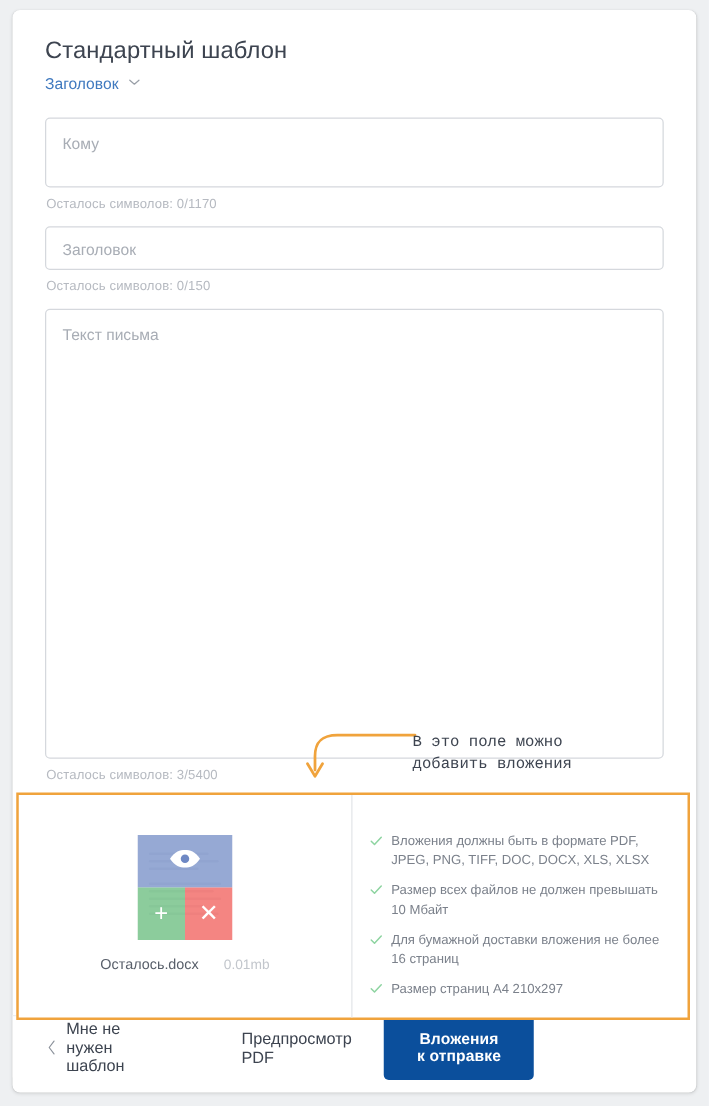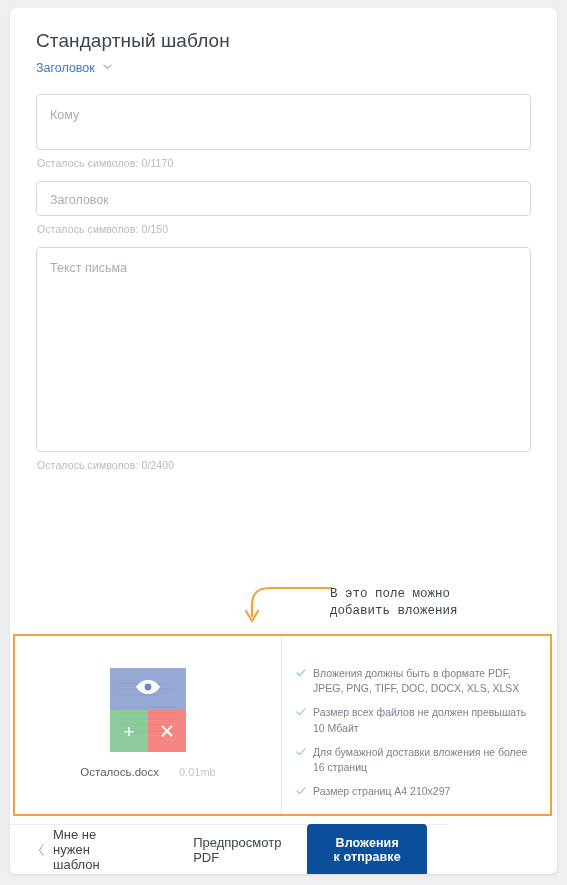--- a/index.html
+++ b/index.html
@@ -77,21 +77,21 @@
     border-radius: 4px;
     background: #fff;
     box-sizing: border-box;
     padding: 12px 13px;
     color: #a8adb5;
     font-size: 12.5px;
     line-height: 1.3;
   }
   .field-to      { height: 56px; }
   .field-subject { height: 35px; padding-top: 10px; }
-  .field-body    { height: 205px; }
+  .field-body    { height: 360px; }
   .field-ph { color: #a8adb5; }
 
   .counter {
     font-size: 10.5px;
     color: #b6bac1;
     margin: 7px 0 12px 1px;
     letter-spacing: .1px;
   }
   .counter.tight { margin-bottom: 12px; }
 
@@ -207,21 +207,21 @@
     width: 10px;
     height: 10px;
     margin-top: 2px;
   }
   .rule .check svg { display: block; }
 
   
   .footer {
     position: absolute;
     left: 0;
-    bottom: 0;
+    bottom: 12px;
     width: 439px;
     height: 50px;
     border-top: 1px solid #eceef0;
     display: flex;
     align-items: center;
     box-sizing: border-box;
     background: #fff;
     gap: 26px;
   }
   .back-link {
@@ -283,21 +283,21 @@
       <div class="counter">Осталось символов: 0/1170</div>
 
       <div class="field-box field-subject">
         <span class="field-ph">Заголовок</span>
       </div>
       <div class="counter">Осталось символов: 0/150</div>
 
       <div class="field-box field-body">
         <span class="field-ph">Текст письма</span>
       </div>
-      <div class="counter tight">Осталось символов: 0/2400</div>
+      <div class="counter tight">Осталось символов: 3/5400</div>
 
     </div>
 
     <div class="footer">
       <div class="back-link">
         <span class="back-chev">
           <svg viewBox="0 0 8 14" width="7" height="12" aria-hidden="true">
             <path d="M6 1 L1.5 7 L6 13" fill="none" stroke="#8d939c" stroke-width="1.1" stroke-linecap="round" stroke-linejoin="round"></path>
           </svg>
         </span>

